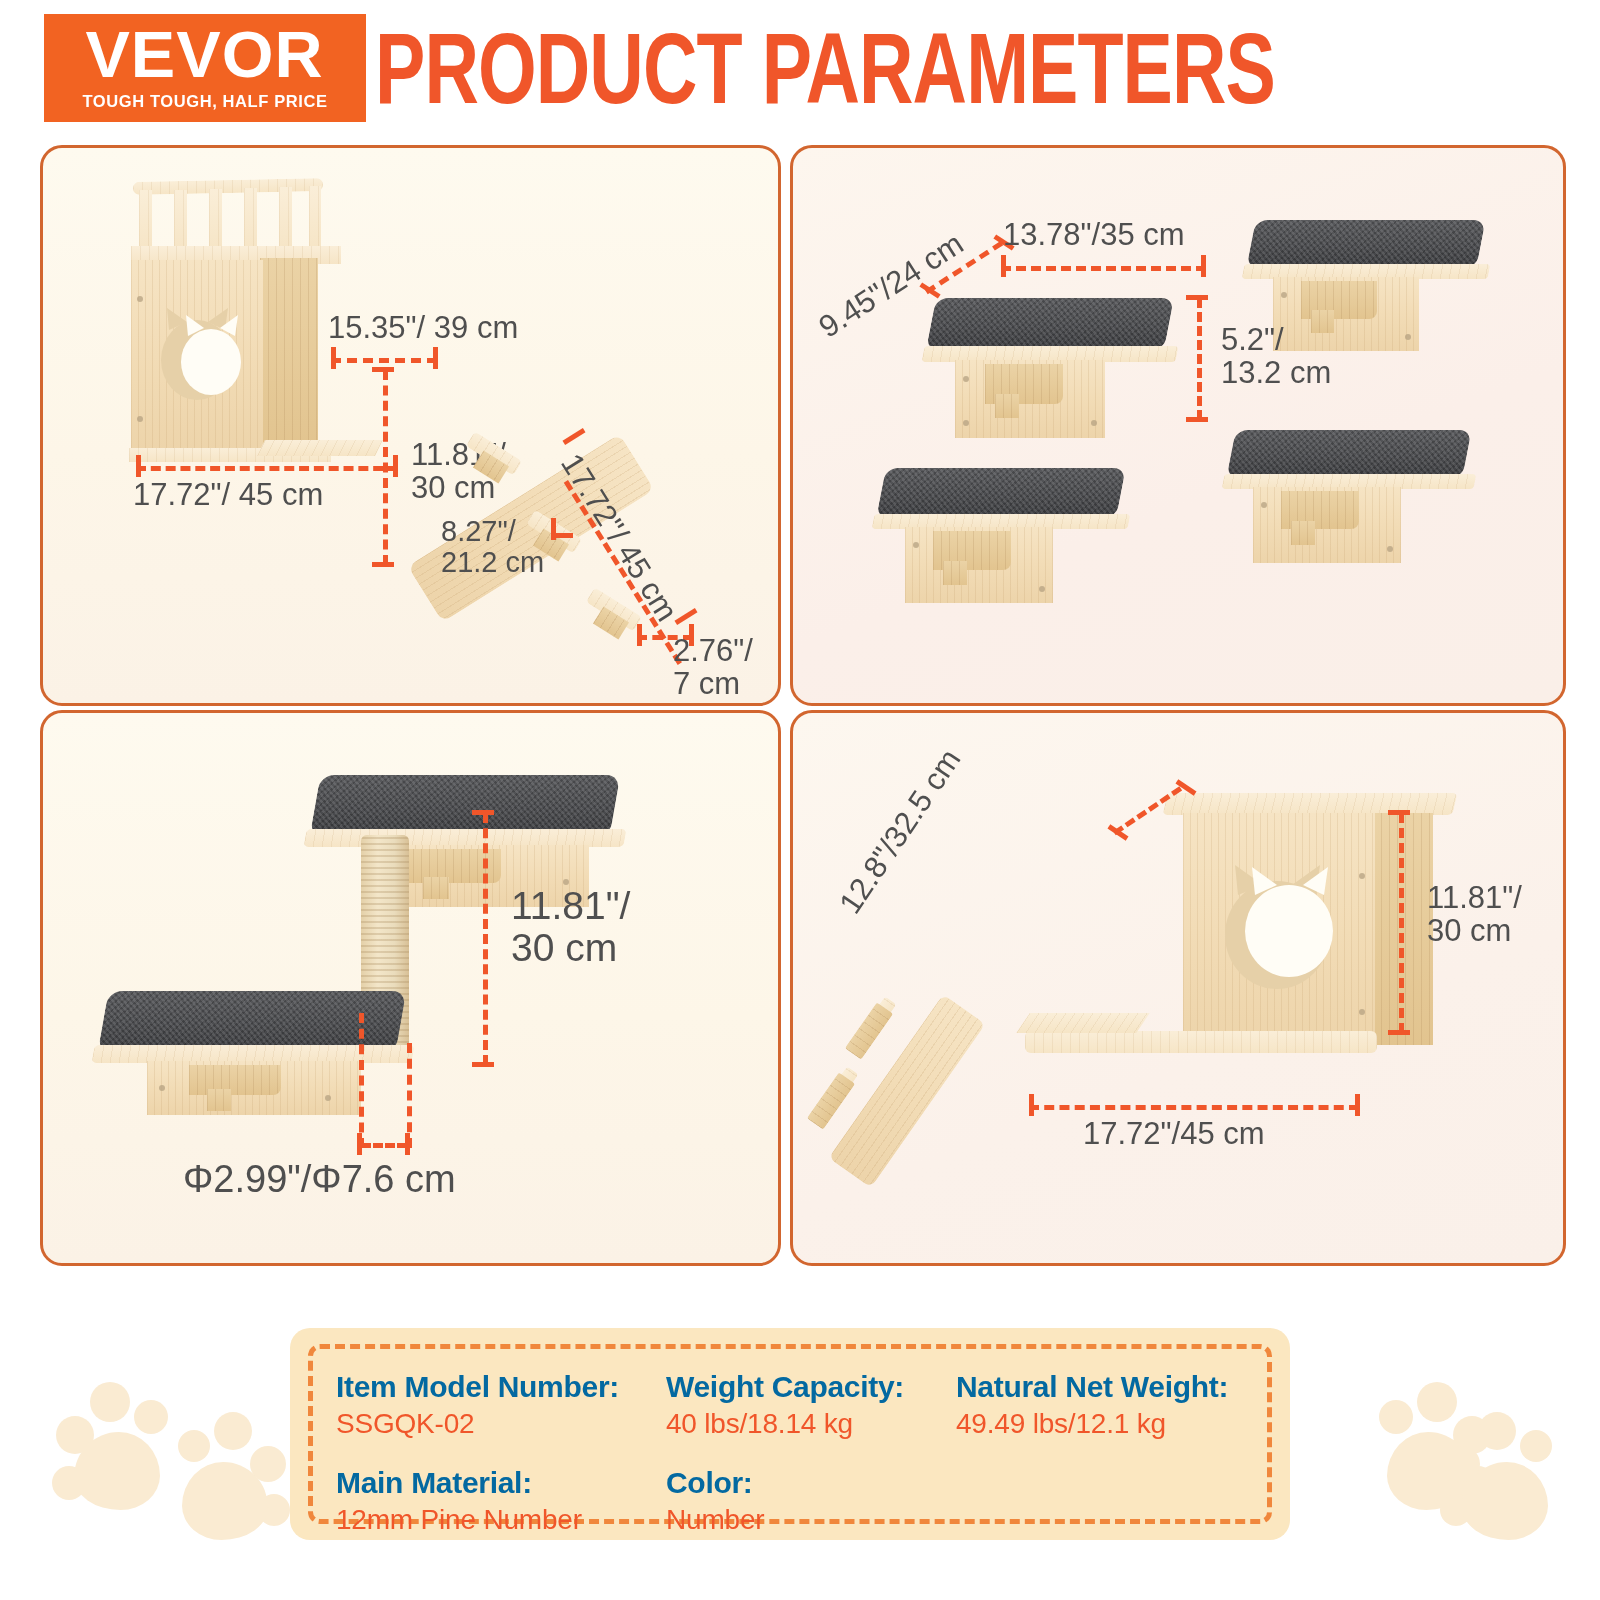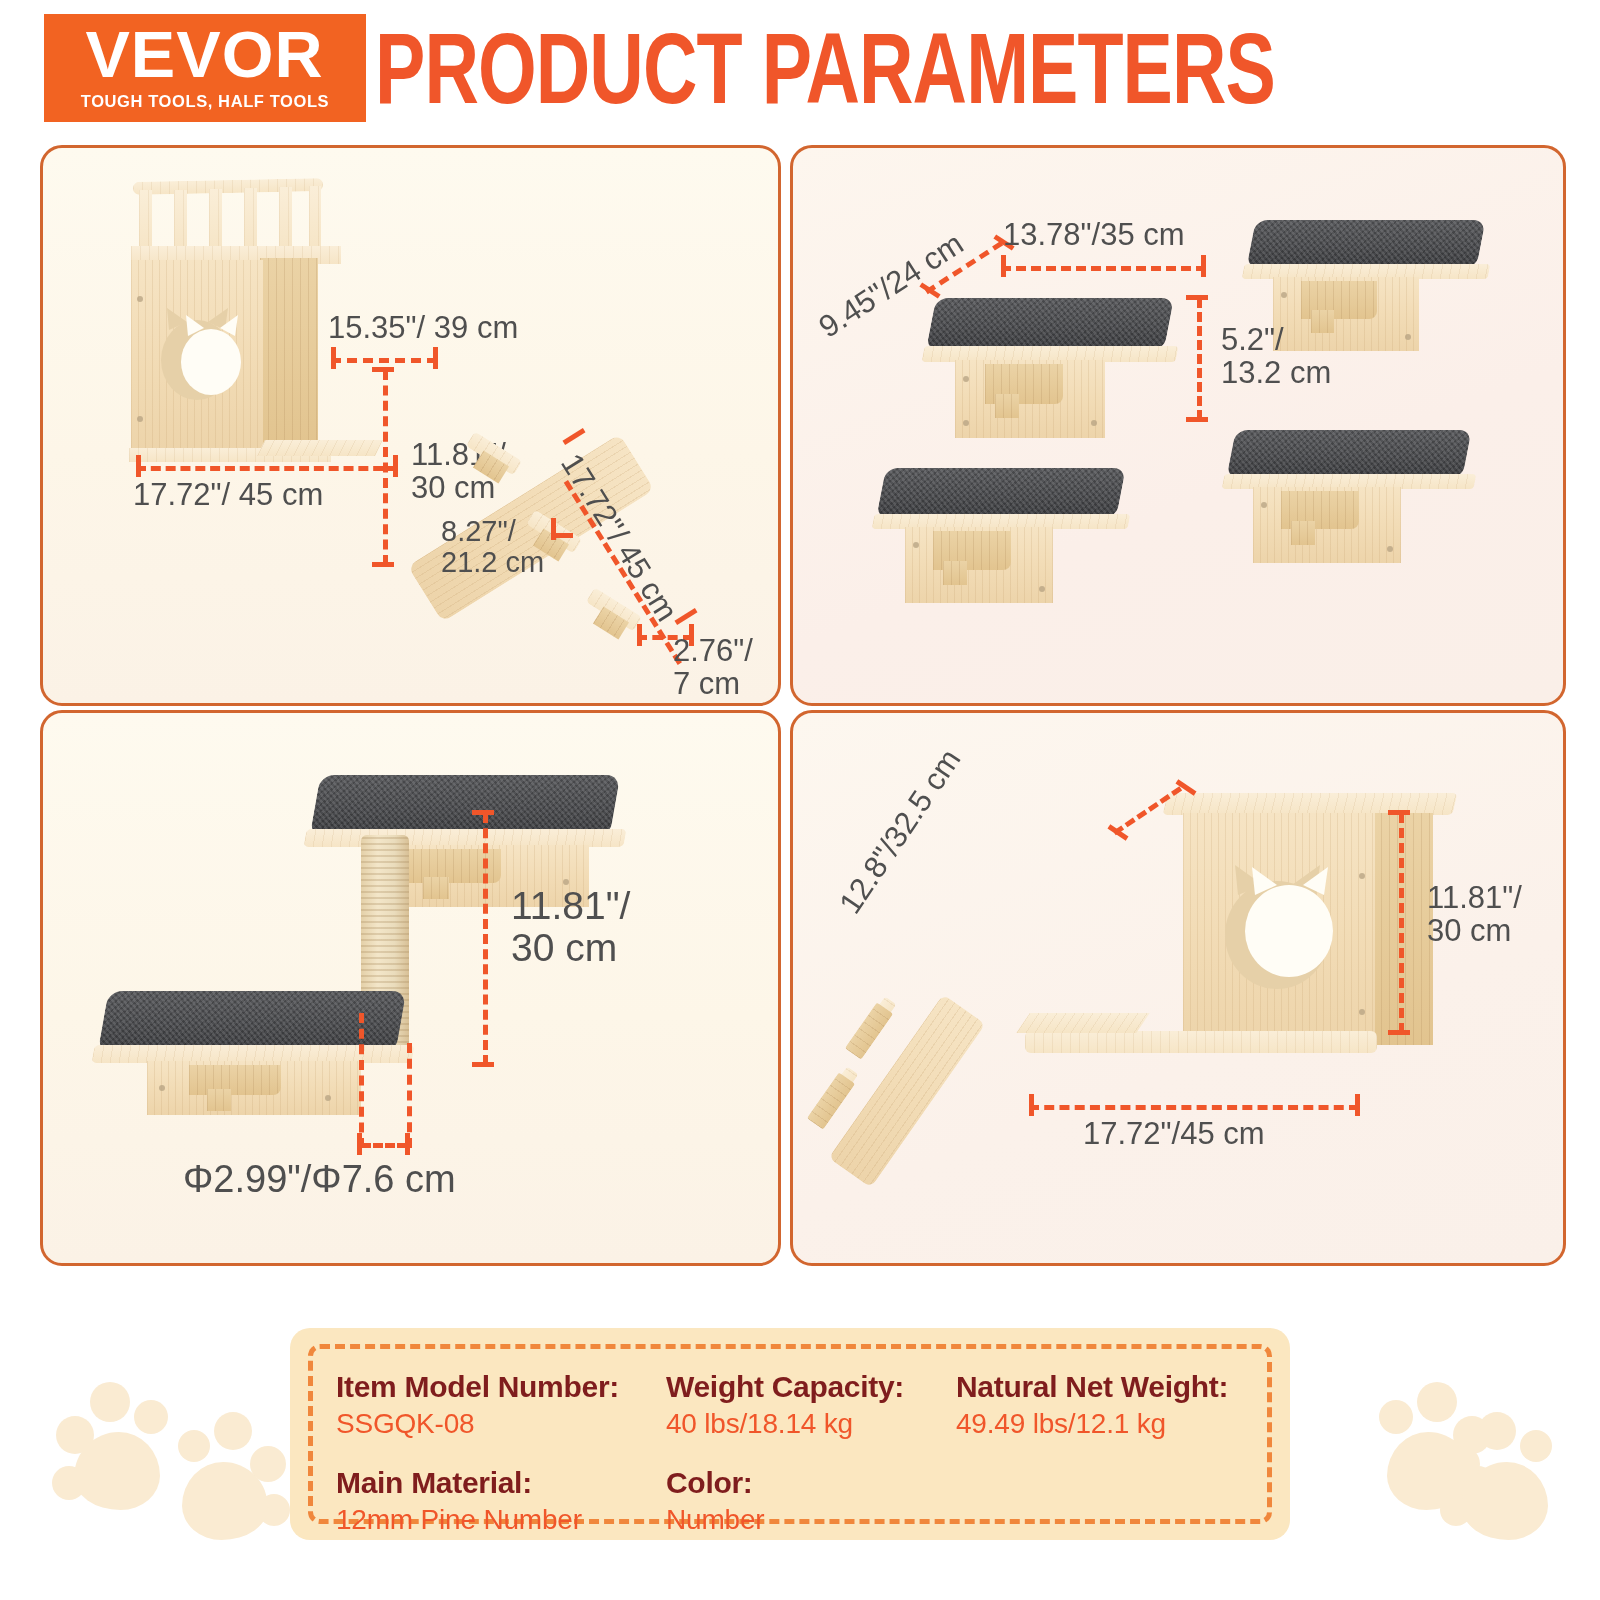--- a/index.html
+++ b/index.html
@@ -105,21 +105,21 @@
   .spec-dash{
     position:absolute;left:18px;top:16px;right:18px;bottom:16px;
     border:5px dashed #F0873C;border-radius:12px;
   }
   .spec-grid{
     position:absolute;left:46px;top:42px;right:40px;bottom:30px;
     display:grid;grid-template-columns:330px 290px auto;
     grid-template-rows:auto auto;row-gap:26px;
   }
   .spec-key{
-    color:#7f1d1d;font-weight:bold;font-size:30px;letter-spacing:-0.3px;
+    color:#0369a1;font-weight:bold;font-size:30px;letter-spacing:-0.3px;
     margin-bottom:4px;white-space:nowrap;
   }
   .spec-val{
     color:#F0562A;font-size:28px;letter-spacing:-0.2px;white-space:nowrap;
   }
 
   
   .paw{position:absolute;}
   .paw b,.paw i{position:absolute;display:block;background:#FAEBD2;border-radius:50%;}
   .paw .pad{
@@ -127,21 +127,21 @@
     background:#FAEBD2;position:absolute;left:22px;top:62px;
   }
 </style>
 </head>
 <body>
 
 <div class="page">
 
   <div class="logo-box">
     <div class="logo-word">VEVOR</div>
-    <div class="logo-tag">TOUGH TOOLS, HALF TOOLS</div>
+    <div class="logo-tag">TOUGH TOUGH, HALF PRICE</div>
   </div>
   <div class="page-title">PRODUCT PARAMETERS</div>
 
   <div class="panel" id="panel-1">
 
     <div>
 
       <div class="wood-l" style="position:absolute;left:90px;top:32px;width:190px;height:13px;border-radius:7px;transform:rotate(-1.2deg);"></div>
 
       <div class="wood-l" style="position:absolute;left:96px;top:42px;width:13px;height:60px;"></div>
@@ -387,21 +387,21 @@
     <i style="left:80px;top:30px;width:32px;height:32px;"></i>
     <i style="left:0px;top:94px;width:32px;height:32px;"></i>
     <span class="pad"></span>
   </div>
 
   <div class="spec-box">
     <div class="spec-dash"></div>
     <div class="spec-grid">
       <div>
         <div class="spec-key">Item Model Number:</div>
-        <div class="spec-val">SSGQK-08</div>
+        <div class="spec-val">SSGQK-02</div>
       </div>
       <div>
         <div class="spec-key">Weight Capacity:</div>
         <div class="spec-val">40 lbs/18.14 kg</div>
       </div>
       <div>
         <div class="spec-key">Natural Net Weight:</div>
         <div class="spec-val">49.49 lbs/12.1 kg</div>
       </div>
       <div>

